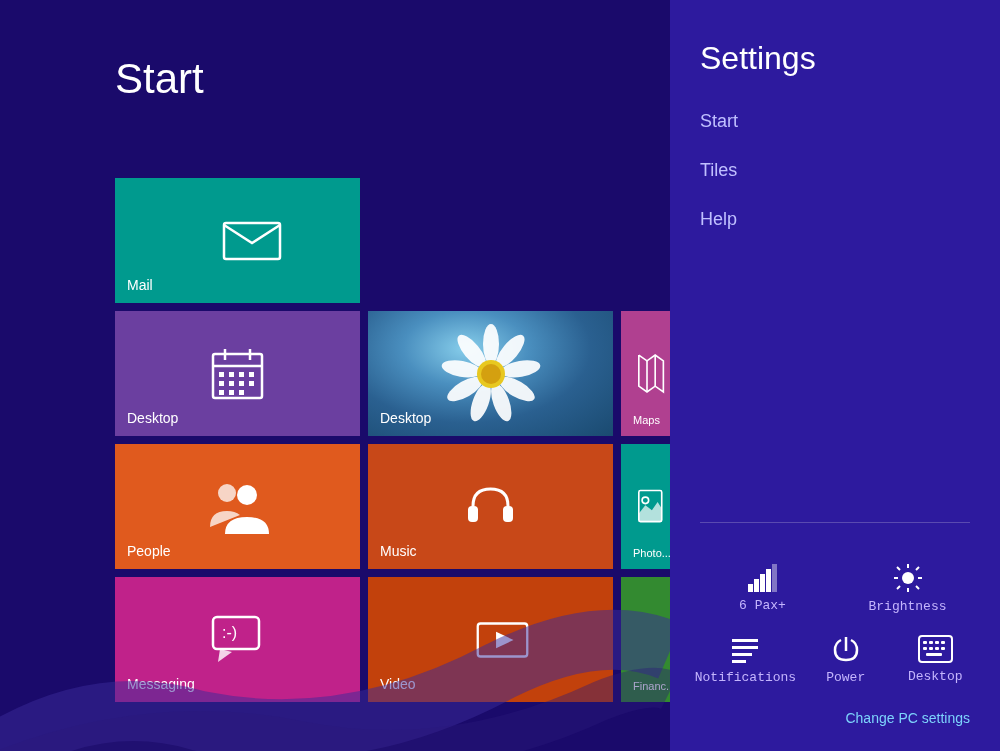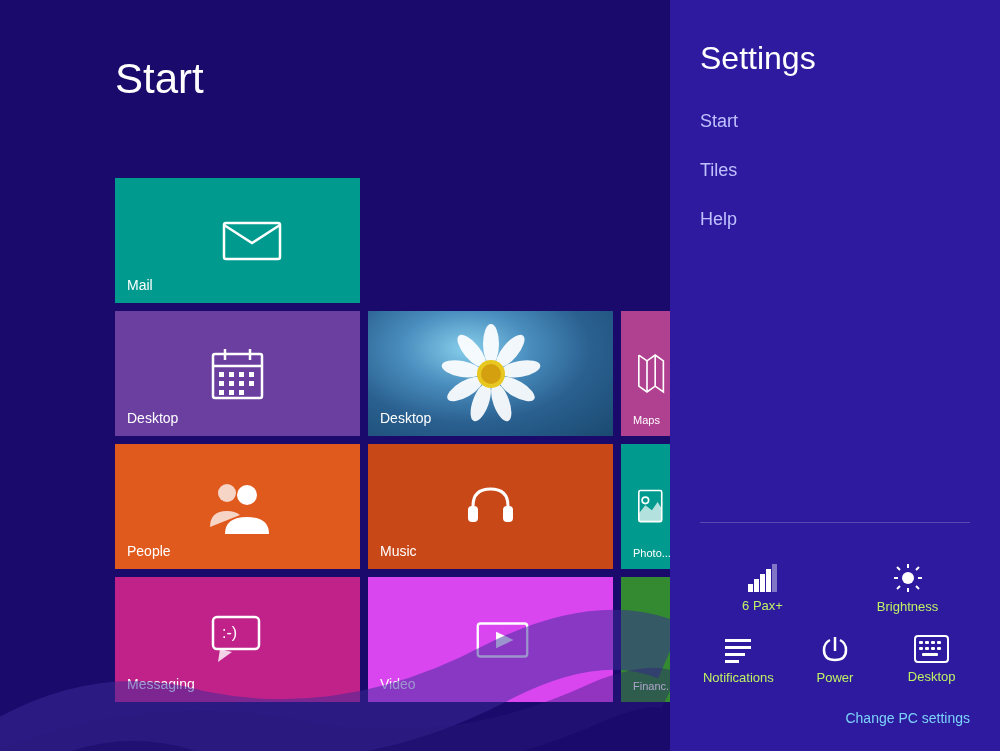--- a/index.html
+++ b/index.html
@@ -106,21 +106,21 @@
     .tile-maps { background: #b04090; }
     
     .tile-people { background: #e05a1e; }
     
     .tile-music { background: #e05a1e; }
     
     .tile-photos { background: #009a8e; }
     
     .tile-messaging { background: #c0228a; }
     
-    .tile-video { background: #d946ef; padding-left: 24px; }
+    .tile-video { background: #c2410c; padding-left: 24px; }
     
     .tile-finance { background: #338a30; }
 
     
     .settings-panel {
       position: absolute;
       right: 0;
       top: 0;
       width: 330px;
       height: 751px;
@@ -173,22 +173,23 @@
       flex-direction: column;
       align-items: center;
       gap: 6px;
       cursor: pointer;
       color: white;
       min-width: 80px;
     }
 
     .icon-label {
       font-size: 13px;
-      color: #bef264;
+      color: #c4b5fd;
       text-align: center;
+      font-family: Liberation Mono, monospace;
     }
 
     .change-pc-settings {
       color: #7dd3fc;
       font-size: 14px;
       text-align: right;
       padding: 15px 30px 25px 0;
       cursor: pointer;
     }
 

